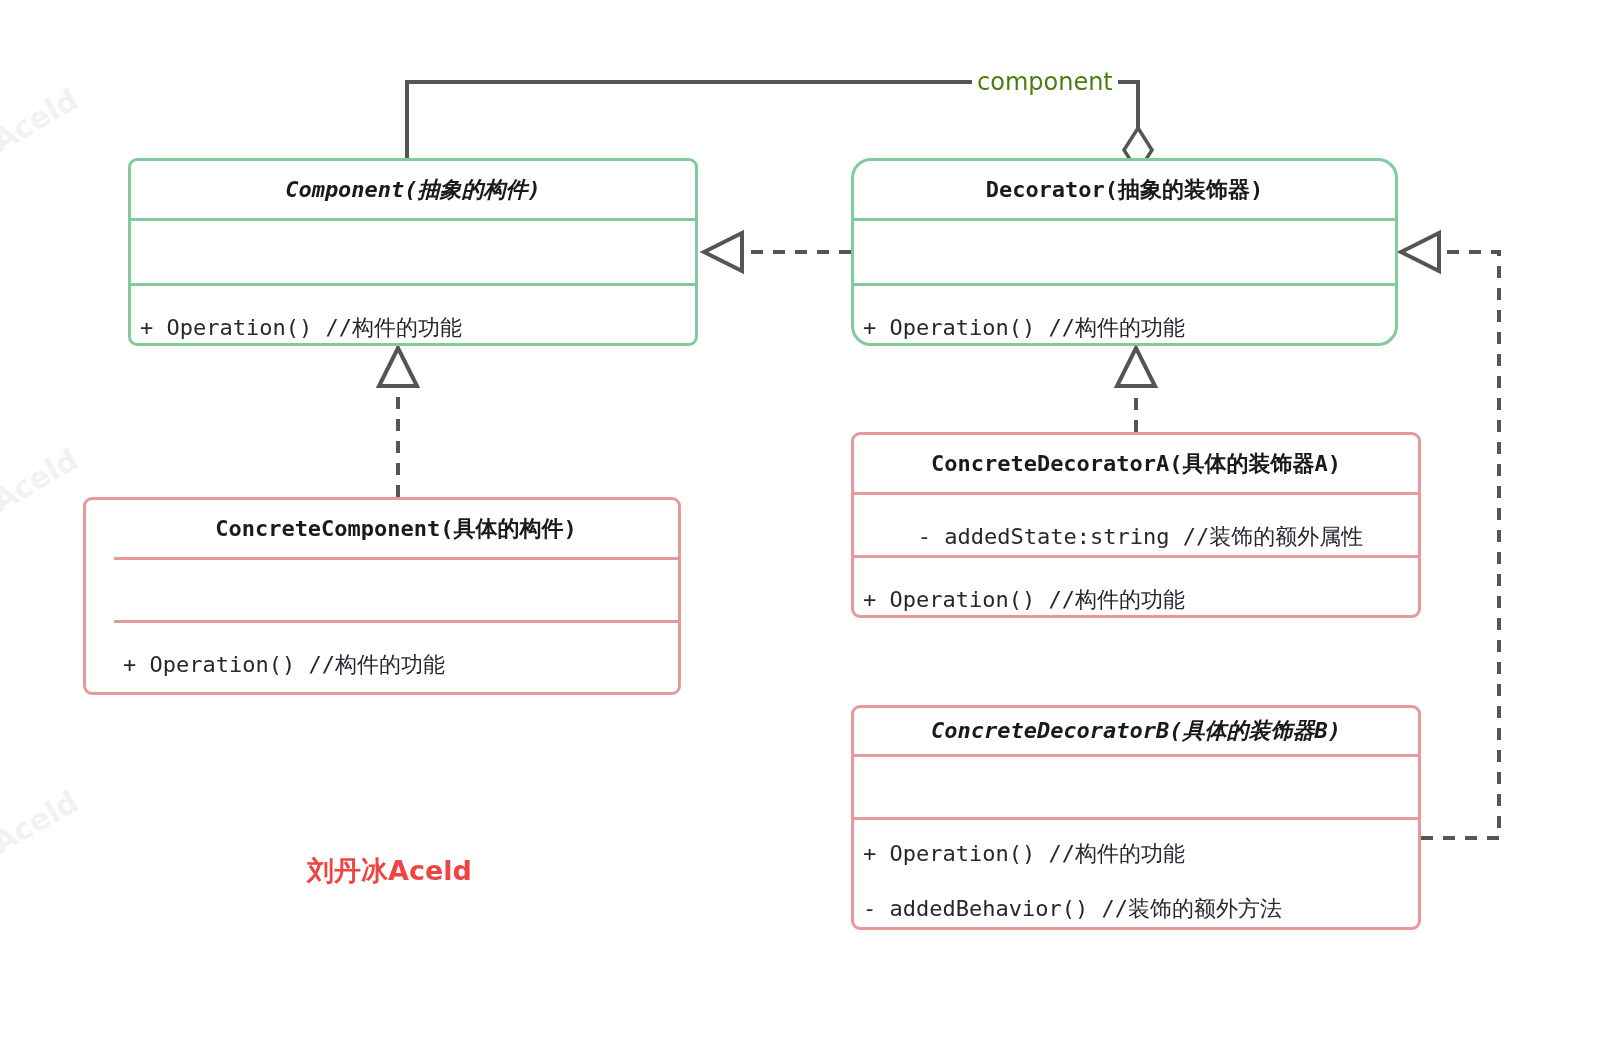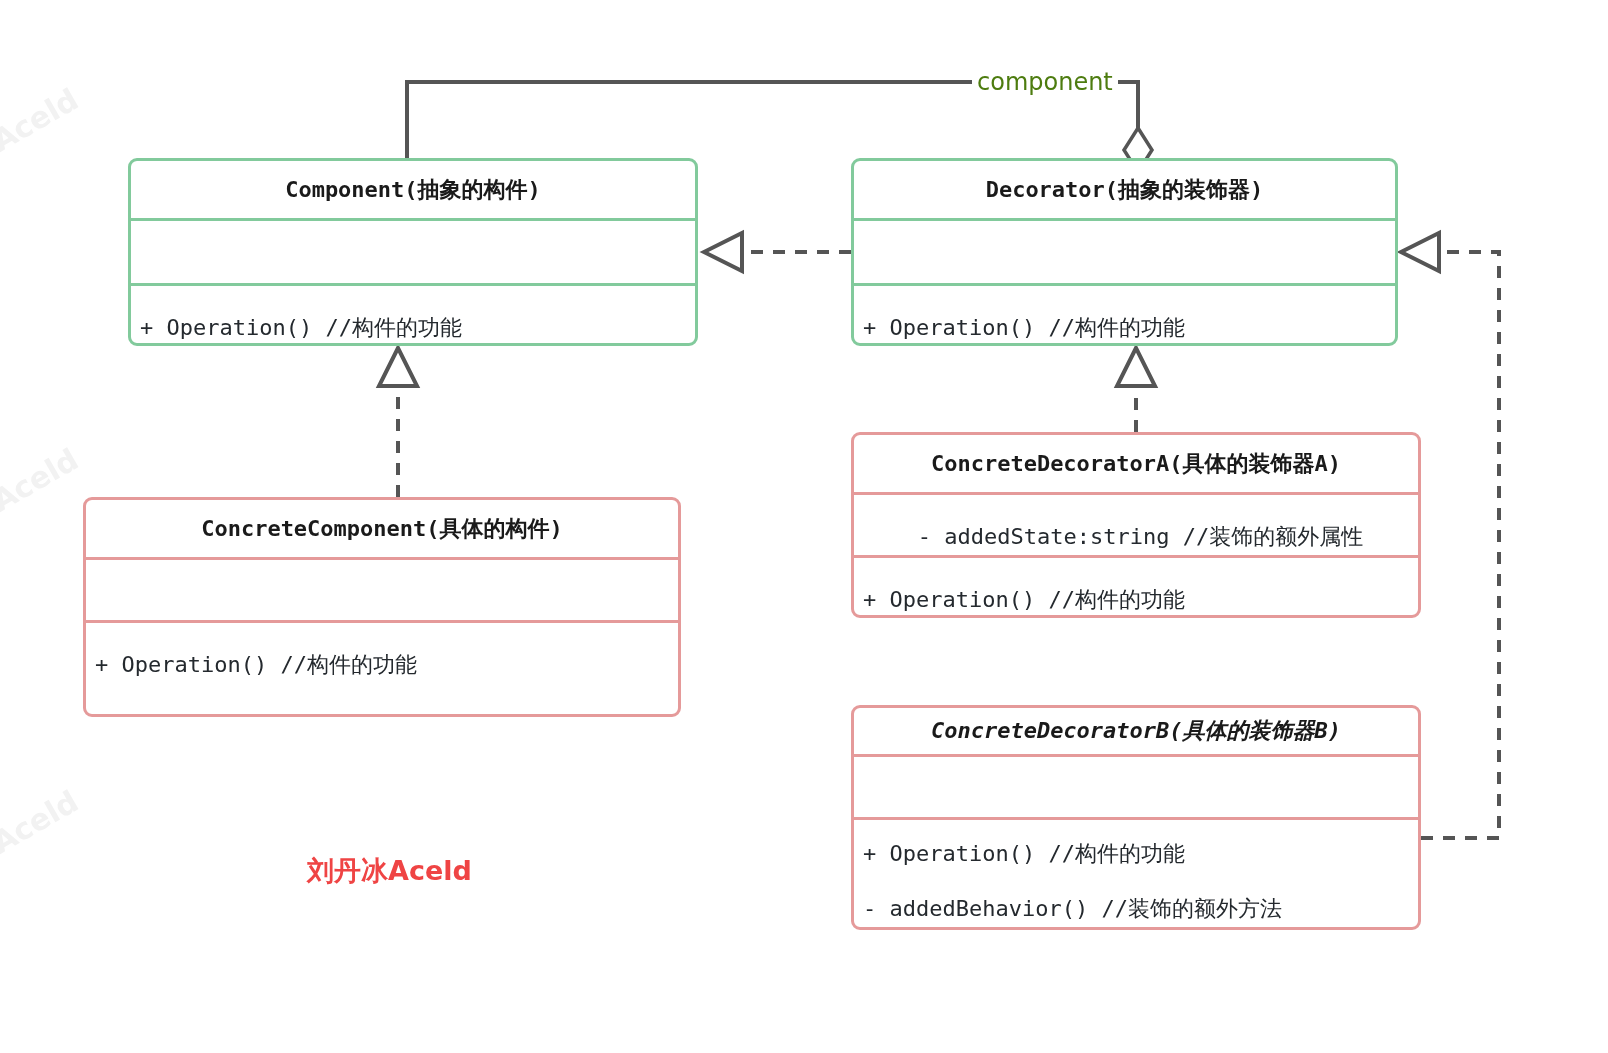--- a/index.html
+++ b/index.html
@@ -90,30 +90,30 @@
     font-family: "DejaVu Sans Mono", monospace;
     font-size: 22px;
     color: #24292e;
     white-space: nowrap;
     line-height: 1.45;
     margin-top: 23px;
   }
 
   
   #box-component        { left: 128px; top: 158px;  width: 570px; height: 188px; }
-  #box-component .uml-title   { height: 57px; }
+  #box-component .uml-title   { height: 57px; font-style: italic; }
   #box-component .s-empty     { height: 62px; }
   #box-component .s-ops       { height: 60px; }
 
-  #box-decorator        { left: 851px; top: 158px;  width: 547px; height: 188px; }
+  #box-decorator        { left: 851px; top: 158px;  width: 547px; height: 188px; border-radius: 20px; }
   #box-decorator .uml-title   { height: 57px; }
   #box-decorator .s-empty     { height: 62px; }
   #box-decorator .s-ops       { height: 60px; }
 
-  #box-concrete-component { left: 83px; top: 497px;  width: 598px; height: 220px; }
+  #box-concrete-component { left: 83px; top: 497px;  width: 598px; height: 198px; padding-left: 28px; }
   #box-concrete-component .uml-title { height: 57px; }
   #box-concrete-component .s-empty   { height: 60px; }
   #box-concrete-component .s-ops     { height: 60px; }
 
   #box-concrete-decorator-a { left: 851px; top: 432px; width: 570px; height: 186px; }
   #box-concrete-decorator-a .uml-title { height: 57px; }
   #box-concrete-decorator-a .s-attrs   { height: 60px; text-align: center; }
   #box-concrete-decorator-a .s-ops     { height: 60px; }
 
   #box-concrete-decorator-b { left: 851px; top: 705px; width: 570px; height: 225px; }

